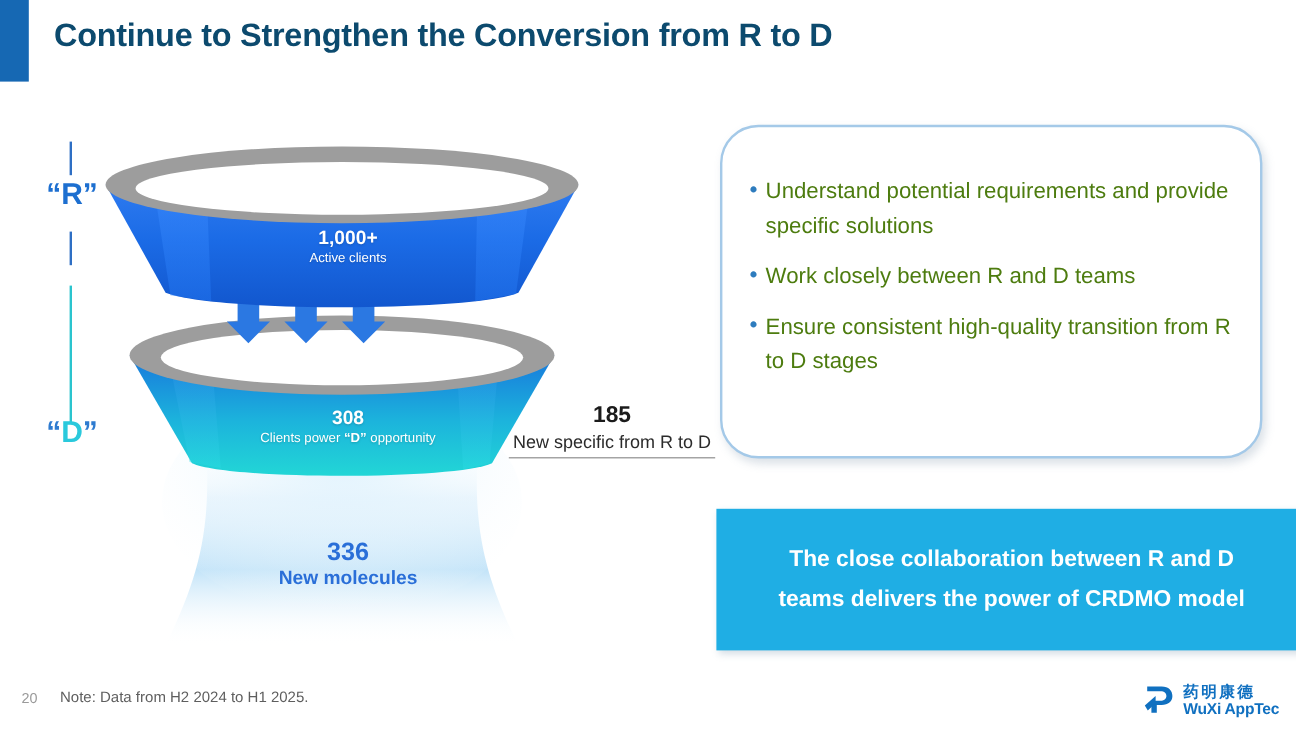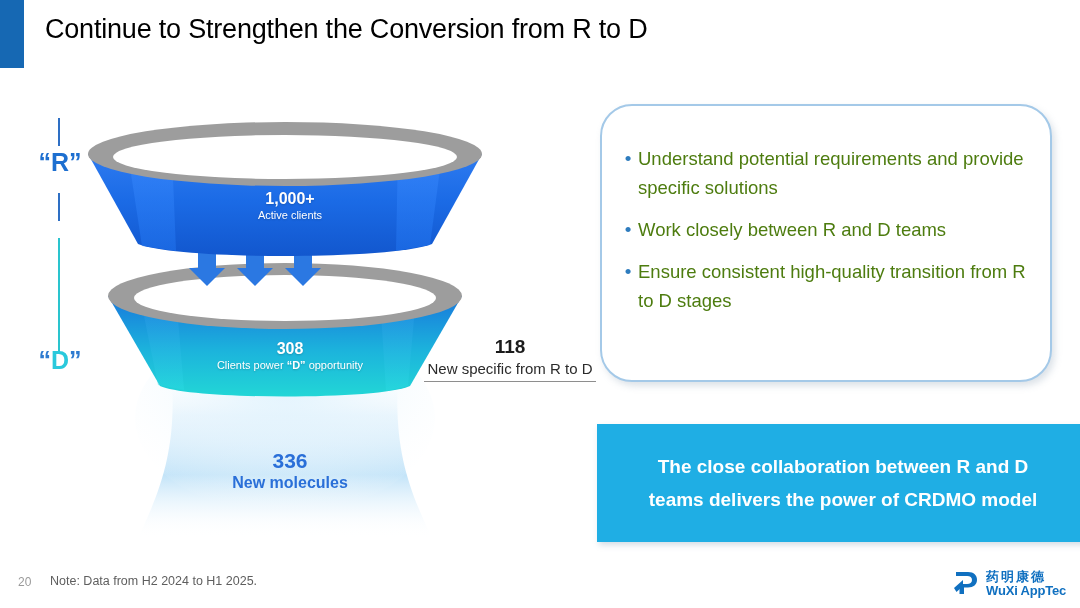--- a/index.html
+++ b/index.html
@@ -25,22 +25,22 @@
     top: 0;
     width: 24px;
     height: 68px;
     background: #1668B3;
   }
   .slide-title {
     position: absolute;
     left: 45px;
     top: 14px;
     font-size: 27px;
-    font-weight: normal;
-    color: #000000;
+    font-weight: bold;
+    color: #0c4a6e;
     letter-spacing: -0.2px;
     white-space: nowrap;
   }
 
   
   .axis {
     position: absolute;
     left: 30px;
     top: 118px;
     width: 70px;
@@ -317,21 +317,21 @@
       <div class="ft-sub"><span>Clients power </span><b>“D”</b><span> opportunity</span></div>
     </div>
 
     <div class="beam-text">
       <div class="beam-num">336</div>
       <div class="beam-sub">New molecules</div>
     </div>
   </div>
 
   <div class="callout-185">
-    <div class="c-num">118</div>
+    <div class="c-num">185</div>
     <div class="c-sub">New specific from R to D</div>
   </div>
 
   <div class="bullet-panel">
     <div class="bullet-list">
       <div class="bullet-item">
         <span class="bullet-dot">•</span>
         <span class="bullet-text">Understand potential requirements and provide specific solutions</span>
       </div>
       <div class="bullet-item">

